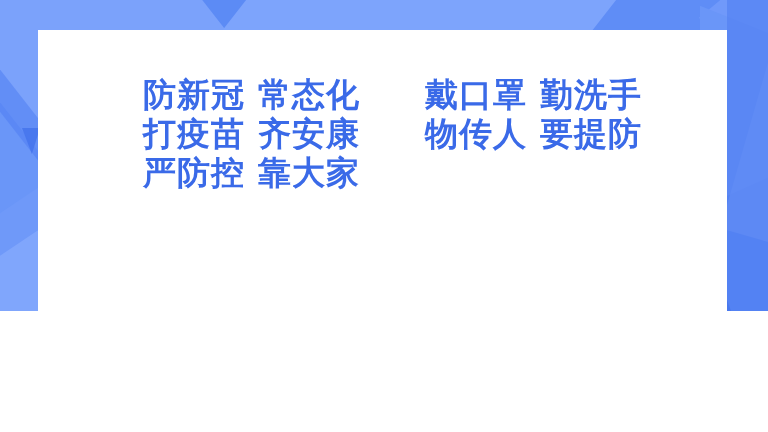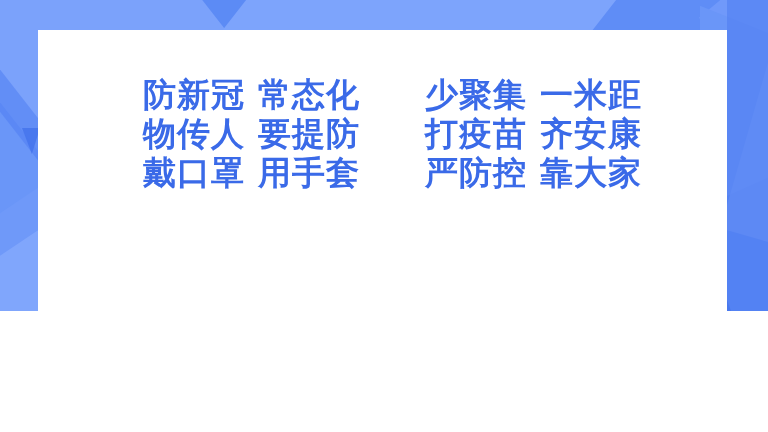--- a/index.html
+++ b/index.html
@@ -194,26 +194,25 @@
   <div class="facet facet-r-edge"></div>
   <div class="facet facet-r-tri"></div>
 
   <div class="sheet-shadow"></div>
 
   <div class="sheet"></div>
 
   <div class="slogan-grid">
 
     <div class="slogan-cell"><span>防新冠</span><span class="sep"></span><span>常态化</span></div>
-
-    <div class="slogan-cell"><span>少聚集</span><span class="sep"></span><span>一米距</span></div>
+    <div class="slogan-cell"><span>戴口罩</span><span class="sep"></span><span>勤洗手</span></div>
+
+
+    <div class="slogan-cell"><span>打疫苗</span><span class="sep"></span><span>齐安康</span></div>
 
     <div class="slogan-cell"><span>物传人</span><span class="sep"></span><span>要提防</span></div>
 
-    <div class="slogan-cell"><span>打疫苗</span><span class="sep"></span><span>齐安康</span></div>
-
-    <div class="slogan-cell"><span>戴口罩</span><span class="sep"></span><span>用手套</span></div>
 
     <div class="slogan-cell"><span>严防控</span><span class="sep"></span><span>靠大家</span></div>
 
   </div>
 
 </div>
 
 </body></html>

